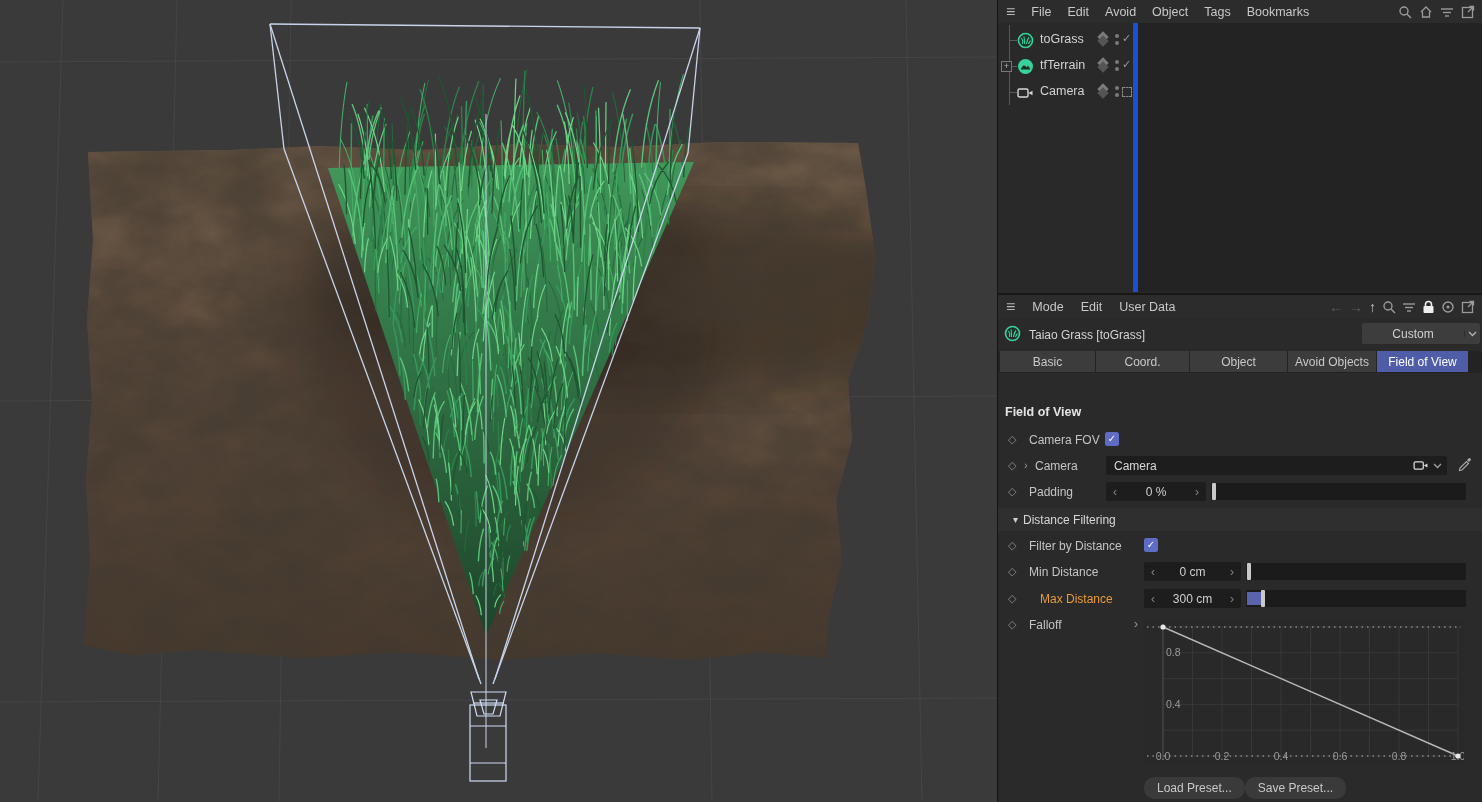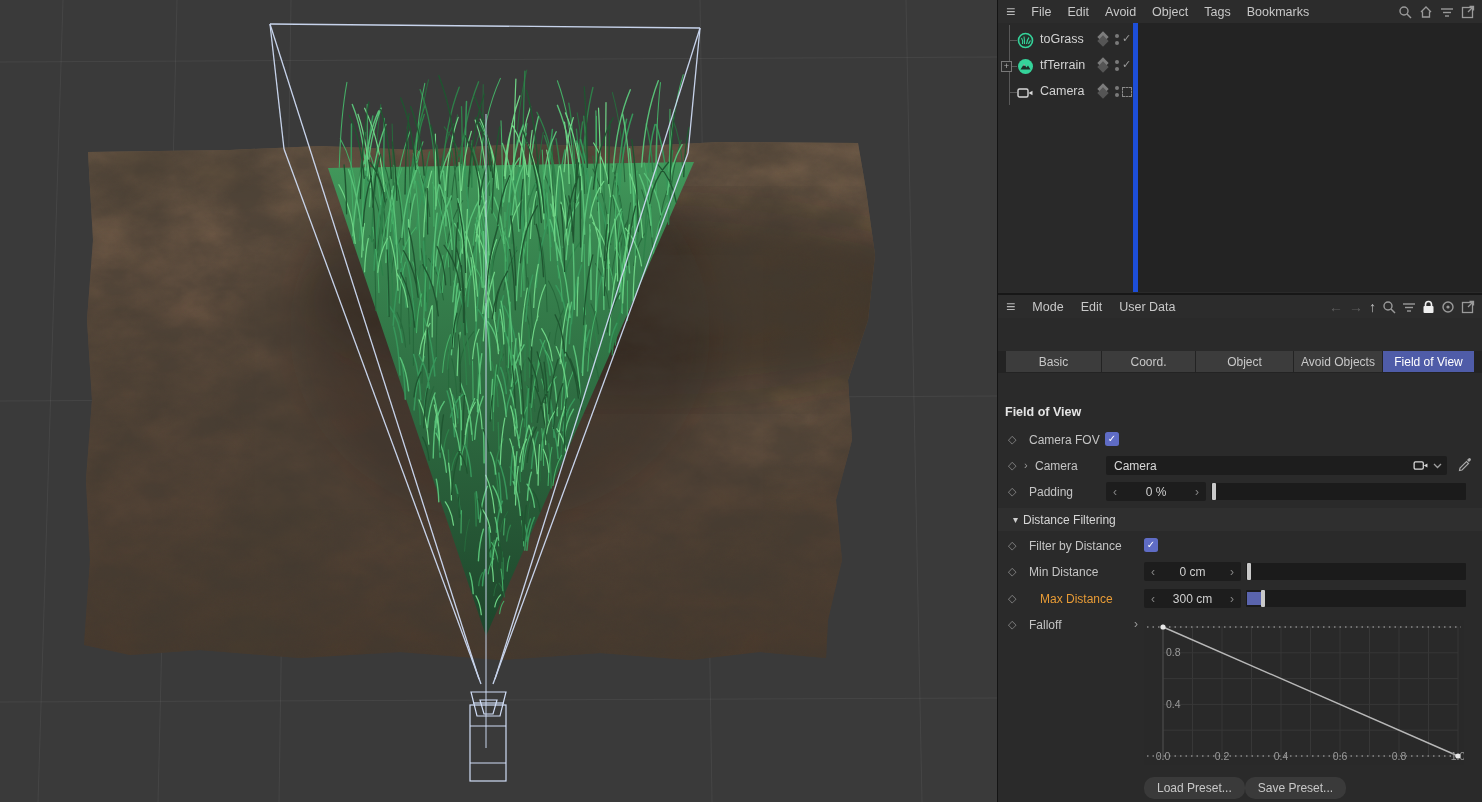--- a/index.html
+++ b/index.html
@@ -50,21 +50,21 @@
   .attribute-manager { position:absolute; left:0; top:293px; width:485px; height:509px;
     background:#2a2a2a; border-top:2px solid #171717; }
   .am-title-row { position:absolute; left:0; top:27px; right:0; height:25px; display:flex; align-items:center;
     padding-left:6px; color:#d4d4d4; }
   .am-title-row .obj-icon { margin-right:8px; }
   .dropdown { position:absolute; right:3px; top:1px; width:118px; height:21px; background:#3d3d3d;
     border-radius:2px; display:flex; align-items:center; }
   .dropdown .dd-value { flex:1; text-align:center; color:#d0d0d0; }
   .dropdown .dd-chev { width:16px; display:flex; justify-content:center; border-left:1px solid #2d2d2d; }
 
-  .tab-strip { position:absolute; left:0; right:0; height:22px; background:#232323; display:flex; gap:1px; padding-left:8px; }
+  .tab-strip { position:absolute; left:0; right:0; height:22px; background:#232323; display:flex; gap:1px; padding-left:2px; }
   .tab-row1 { top:56px; } .tab-row2 { top:79px; }
   .tab { height:21px; background:#3c3c3c; color:#c8c8c8; display:flex; align-items:center;
     justify-content:center; font-size:12px; }
   .tab.active { background:#4f5ca8; color:#fff; }
 
   .am-heading { position:absolute; left:7px; top:110px; font-weight:bold; color:#e4e4e4; font-size:12.5px; }
   .param-row { position:absolute; left:0; right:0; height:26px; }
   .p-diamond { position:absolute; left:10px; top:6px; color:#8c8c8c; font-size:11px; }
   .p-label { position:absolute; left:31px; top:6px; color:#c4c4c4; }
   .p-label.orange { color:#e79b36;margin-left:11px; }
@@ -294,20 +294,36 @@
             <circle cx="7" cy="7" r="5" fill="none" stroke="#9a9a9a" stroke-width="1.4"></circle>
             <circle cx="7" cy="7" r="1.6" fill="#9a9a9a"></circle>
             </svg>
           <svg width="14" height="14" viewBox="0 0 14 14">
             <rect x="1.5" y="2.5" width="10" height="10" fill="none" stroke="#9a9a9a" stroke-width="1.3"></rect>
             <path d="M7 7 L12 2 M8.5 1.5 H12.5 V5.5" fill="none" stroke="#9a9a9a" stroke-width="1.3"></path>
             </svg>
         </span>
       </div>
 
+      <div class="am-title-row">
+        <span class="obj-icon">
+          <svg width="17" height="17" viewBox="0 0 17 17">
+            <circle cx="8.5" cy="8.5" r="7" fill="#23312b" stroke="#35d39a" stroke-width="1.6"></circle>
+            <path d="M5.5 12 C6 9.5 5.5 7.5 4.5 6 M7.5 12 C7.5 9 7.5 7 7 4.5 M9.5 12 C10 9 10.5 7 12 5.5 M11.5 12 C12 10.5 13 9.5 13.5 8.5" fill="none" stroke="#35d39a" stroke-width="1.1"></path>
+            </svg></span>
+        <span>Taiao Grass [toGrass]</span>
+        <span class="dropdown">
+          <span class="dd-value">Custom</span>
+          <span class="dd-chev">
+            <svg width="9" height="6" viewBox="0 0 9 6">
+                <path d="M1 1 L4.5 4.5 L8 1" fill="none" stroke="#b0b0b0" stroke-width="1.4"></path>
+              </svg>
+            </span>
+        </span>
+      </div>
 
       <div class="tab-strip tab-row1">
         <span class="tab" style="width:95px">Basic</span>
         <span class="tab" style="width:93px">Coord.</span>
         <span class="tab" style="width:97px">Object</span>
         <span class="tab" style="width:88px">Avoid Objects</span>
         <span class="tab active" style="width:91px">Field of View</span>
       </div>
 
       <div class="am-heading">Field of View</div>

